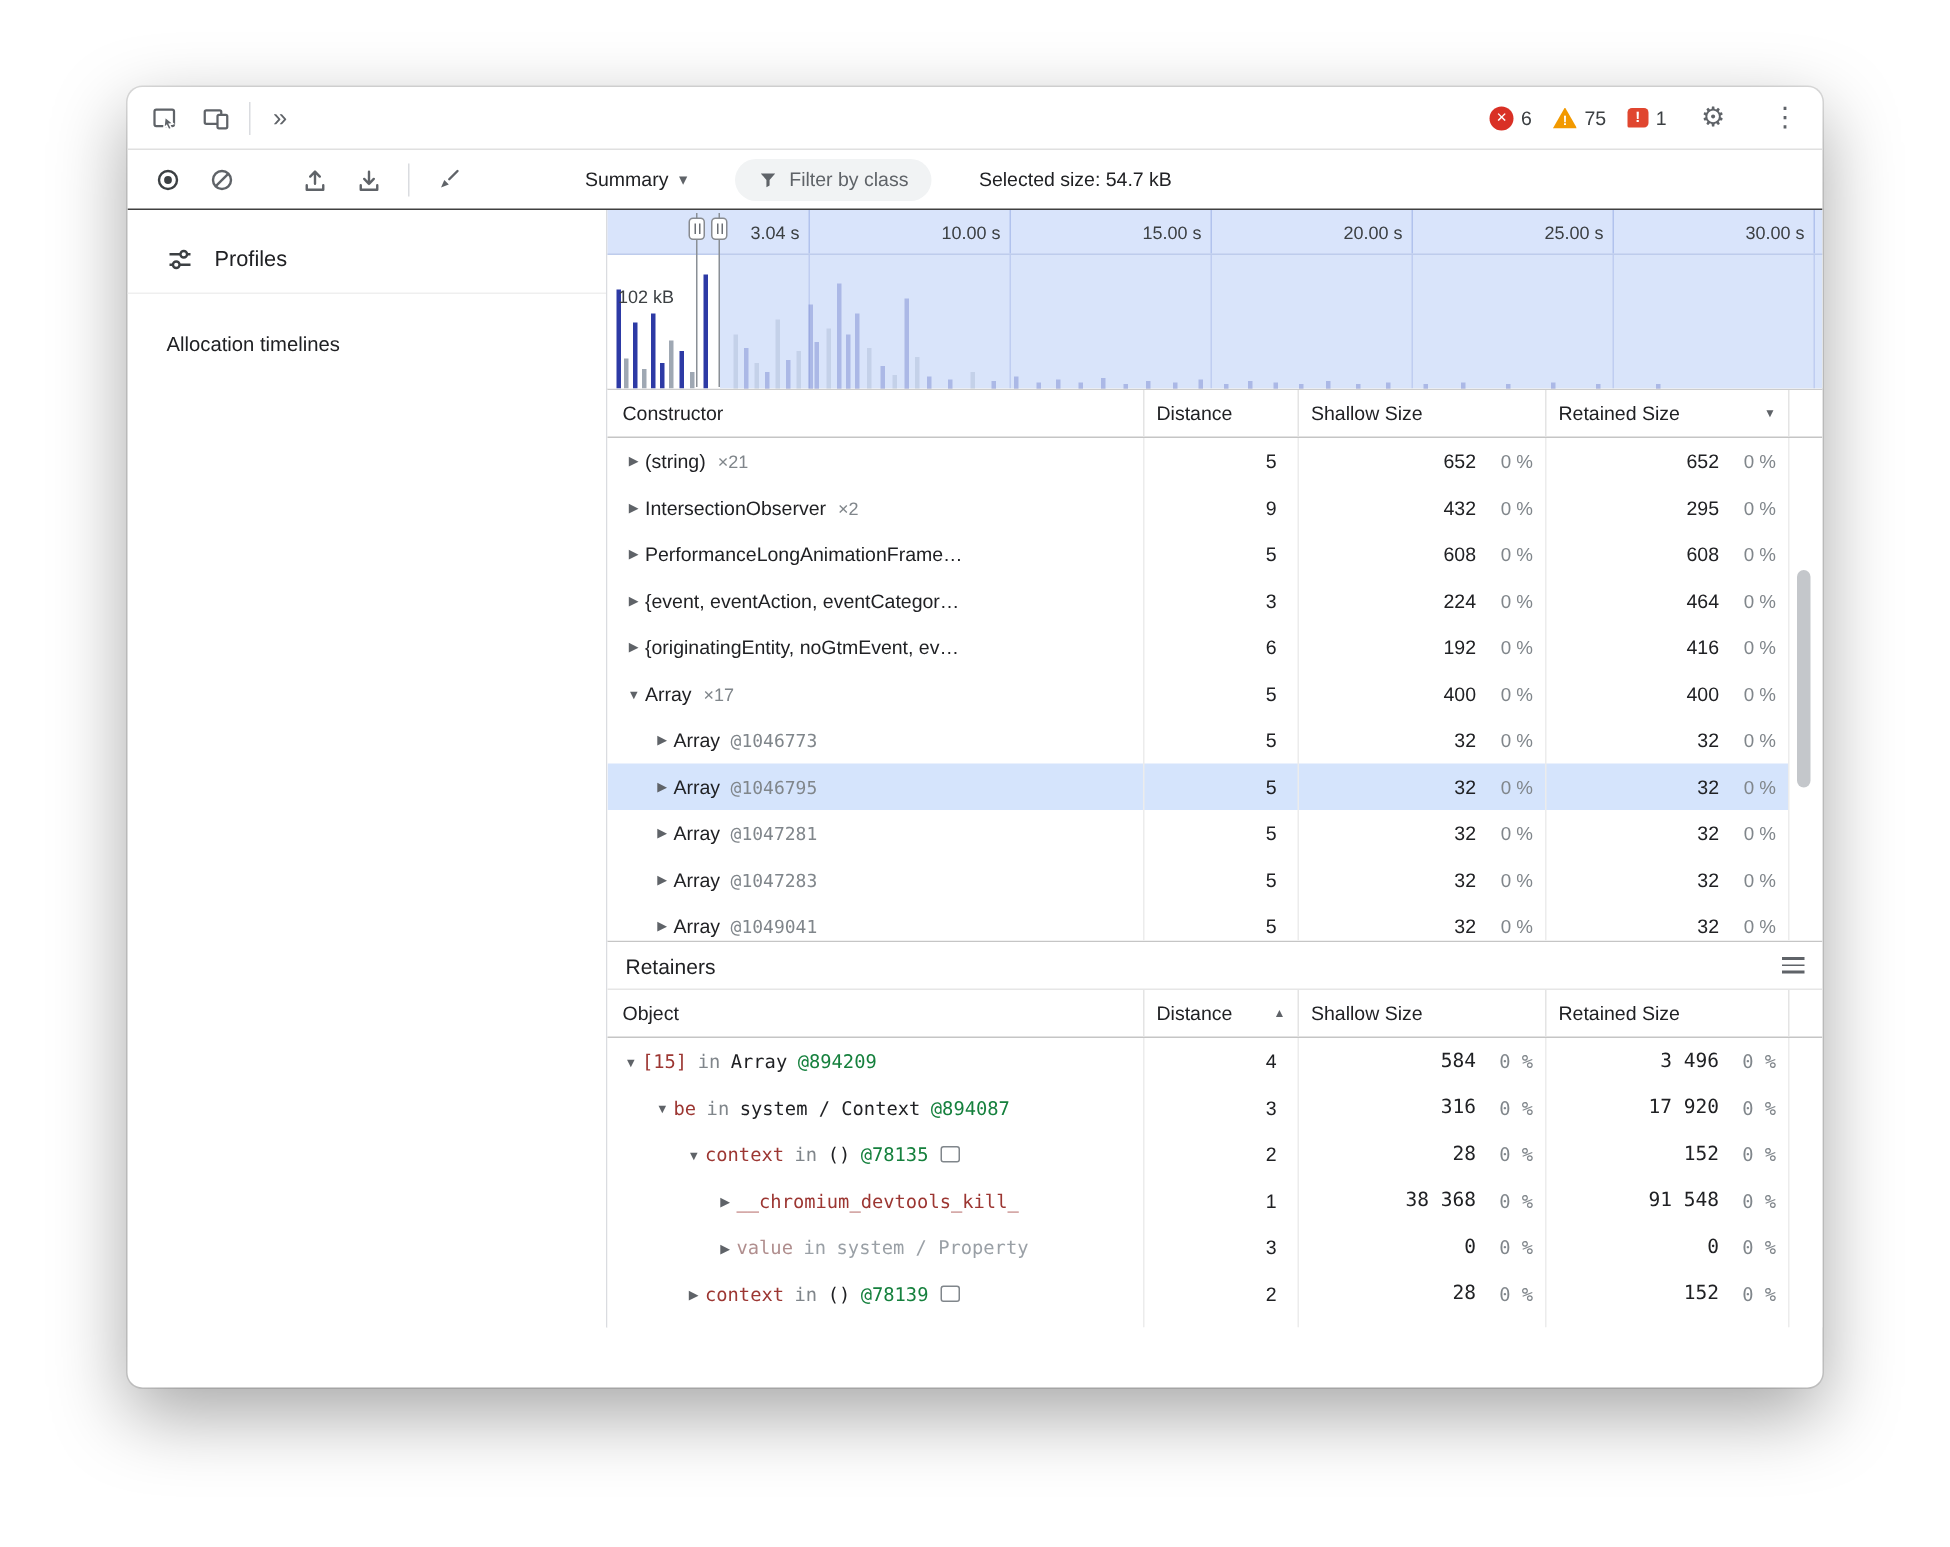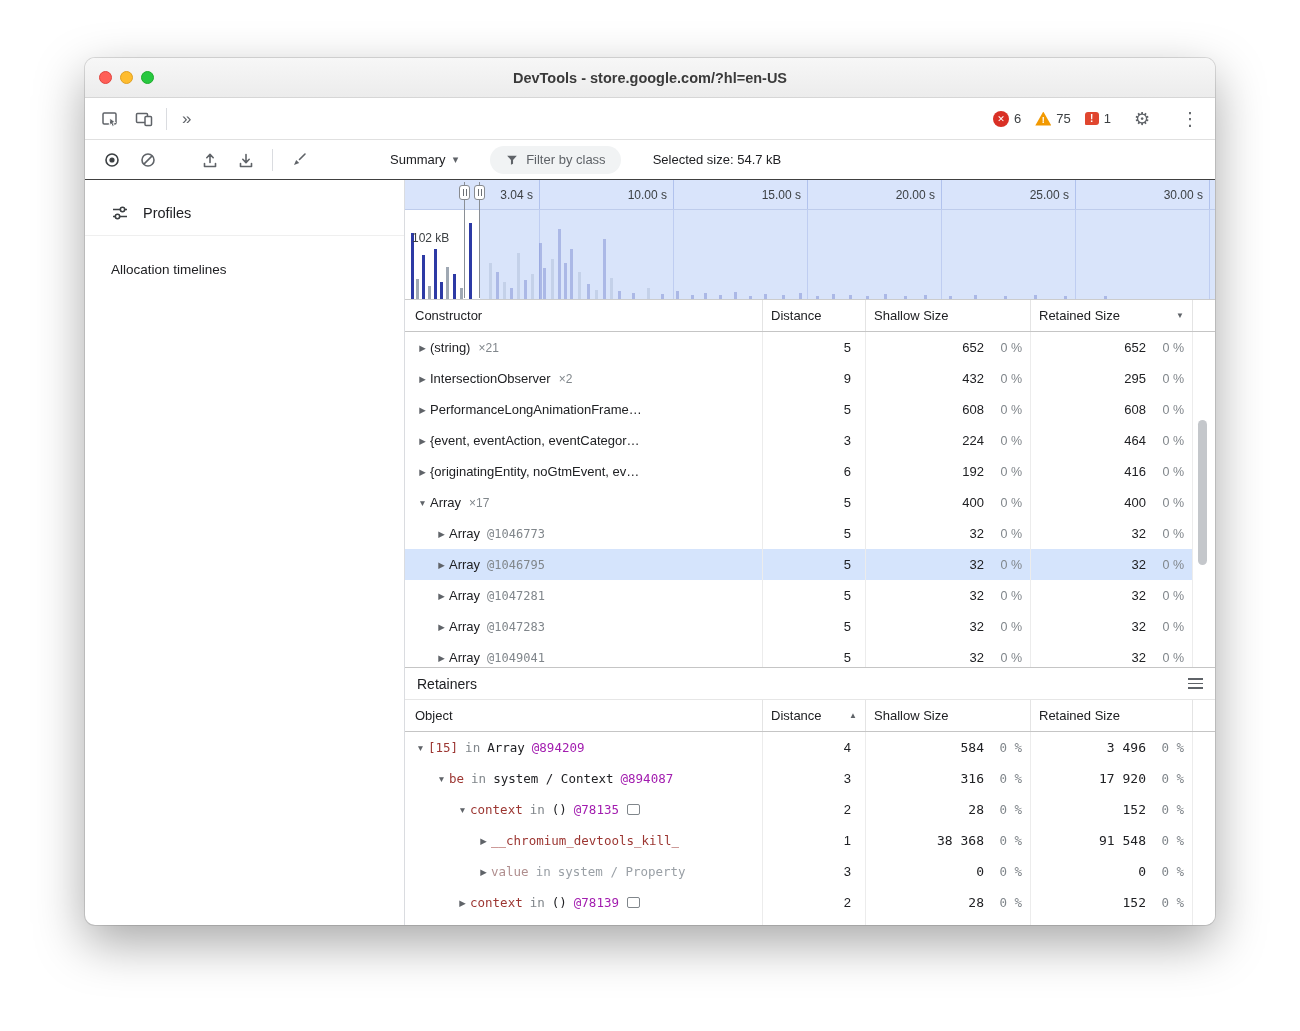--- a/index.html
+++ b/index.html
@@ -90,44 +90,36 @@
   .cell.size .pct{width:46px;text-align:right;color:#80868b;font-size:12.5px;padding-right:8px;}
   .tw{width:15px;flex:none;font-size:8.5px;color:#5f6368;text-align:center;}
   .cname{font-size:13px;color:#202124;}
   .ccount{margin-left:8px;color:#80868b;font-size:12px;}
   .cid{margin-left:7px;color:#80868b;font-size:12px;font-family:"DejaVu Sans Mono",monospace;}
   .mono span{font-family:"DejaVu Sans Mono",monospace;font-size:12.5px;}
   .mono .tw{font-family:"Liberation Sans",sans-serif;font-size:8.5px;}
   .prop{color:var(--c-maroon);margin-right:7px;}
   .kw{color:#80868b;margin-right:7px;}
   .cls{color:#202124;margin-right:7px;}
-  .rid{color:#a21caf;}
+  .rid{color:#15803d;}
   .grow.dim .prop{color:#b08e8e;}
   .grow.dim .kw,.grow.dim .cls,.grow.dim .rid{color:#9aa0a6;}
   .floc{width:13px;height:11px;border:1.5px solid #80868b;border-radius:2px;margin-left:8px;flex:none;display:inline-block;}
   .sbar{position:absolute;left:793px;top:88px;width:9px;height:145px;background:#c4c7cb;border-radius:5px;}
   
   .ret-bar{height:33px;border-top:1px solid #c5c5c5;border-bottom:1px solid #e6e6e6;display:flex;align-items:center;
     padding:0 12px;font-size:14px;color:#202124;background:#fff;}
   .menu-ic{margin-left:auto;width:15px;display:flex;flex-direction:column;gap:3px;}
   .menu-ic i{height:1.5px;background:#5f6368;display:block;}
 </style>
 </head>
 <body>
 
 <div class="window">
 
-  <div class="titlebar">
-    <div class="lights">
-      <span class="light red"></span>
-      <span class="light yellow"></span>
-      <span class="light green"></span>
-    </div>
-    <div class="title">DevTools - store.google.com/?hl=en-US</div>
-  </div>
 
   <div class="tabbar">
     <div class="icon-btn">
       <svg width="18" height="18" viewBox="0 0 18 18" style="overflow:visible">
         <rect x="2" y="3" width="13" height="11" rx="1.2" fill="none" stroke="#5f6368" stroke-width="1.5"></rect>
         <path d="M9 8 l5.5 4.5 -2.6 .3 1.4 2.8 -1.8 .9 -1.4 -2.8 -1.9 1.8 z" fill="#5f6368" stroke="#fff" stroke-width="1"></path>
       </svg>
     </div>
     <div class="icon-btn">
       <svg width="18" height="18" viewBox="0 0 18 18">

